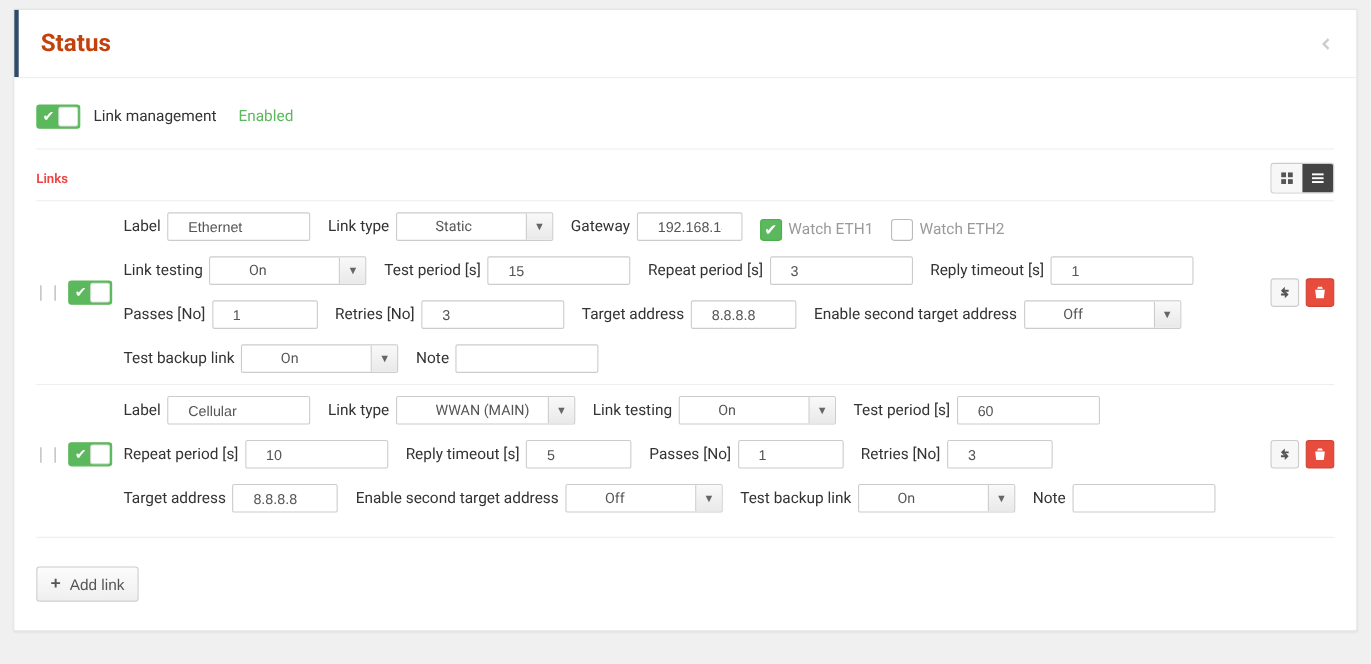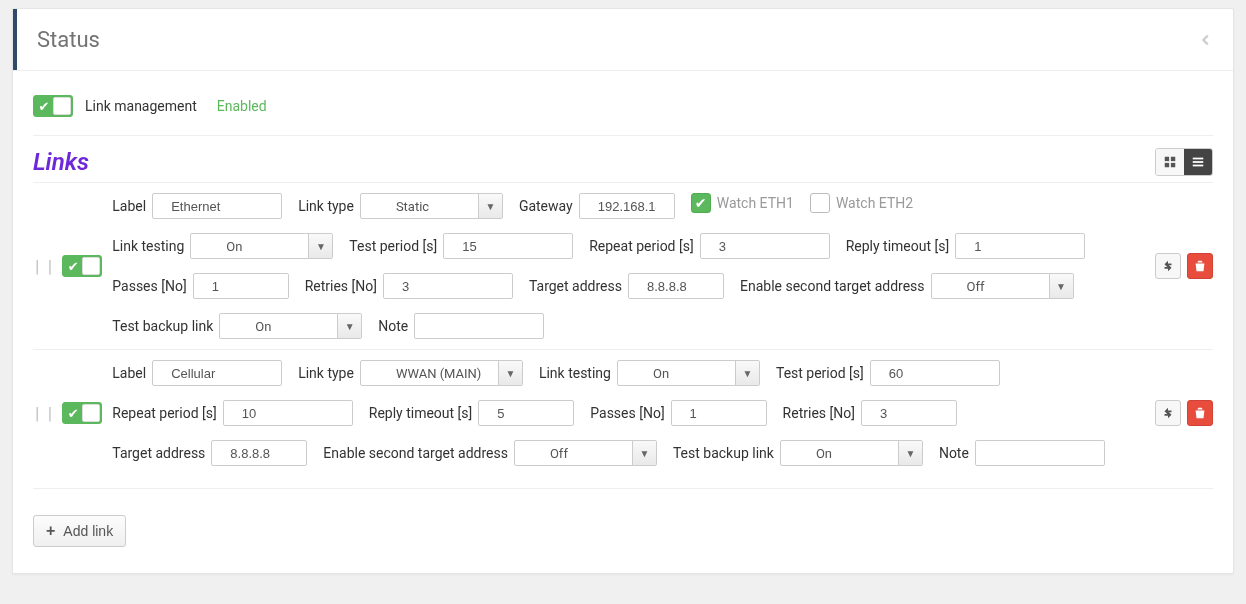--- a/index.html
+++ b/index.html
@@ -26,22 +26,22 @@
   }
   .panel-header {
     padding: 18px 20px;
     display: flex;
     align-items: center;
     justify-content: space-between;
     border-left: 4px solid #2f4a6a;
   }
   .panel-title {
     font-size: 22px;
-    font-weight: 400;
-    color: #737373;
+    font-weight: 700;
+    color: #c2410c;
   }
   .panel-body {
     border-top: 1px solid #eee;
     padding: 18px 20px 26px 20px;
   }
   .chevron {
     color: #ccc;
     font-size: 20px;
   }
 
@@ -89,24 +89,23 @@
   .status-enabled { color: #5cb85c; margin-left: 6px; }
   .hr { border: 0; border-top: 1px solid #eee; margin: 12px 0; }
 
   .section-header {
     display: flex;
     align-items: center;
     justify-content: space-between;
     margin: 6px 0 6px 0;
   }
   .section-title {
-    font-size: 24px;
+    font-size: 12px;
     font-weight: 600;
-    color: #6d28d9;
-    font-style: italic;
+    color: #ef4444;
   }
   .view-switch {
     display: flex;
     border: 1px solid #ccc;
     border-radius: 3px;
     overflow: hidden;
   }
   .view-btn {
     width: 28px;
     height: 26px;
@@ -134,21 +133,21 @@
     cursor: move;
     font-family: monospace;
   }
   .link-toggle {
     margin: 0 10px 0 4px;
   }
   .fields {
     display: flex;
     flex-wrap: wrap;
     gap: 14px 16px;
-    align-items: flex-start;
+    align-items: flex-end;
     flex: 1;
   }
   .field {
     display: flex;
     align-items: center;
     gap: 6px;
   }
   .field label { white-space: nowrap; color: #333; }
   input.text, select.sel {
     height: 26px;

